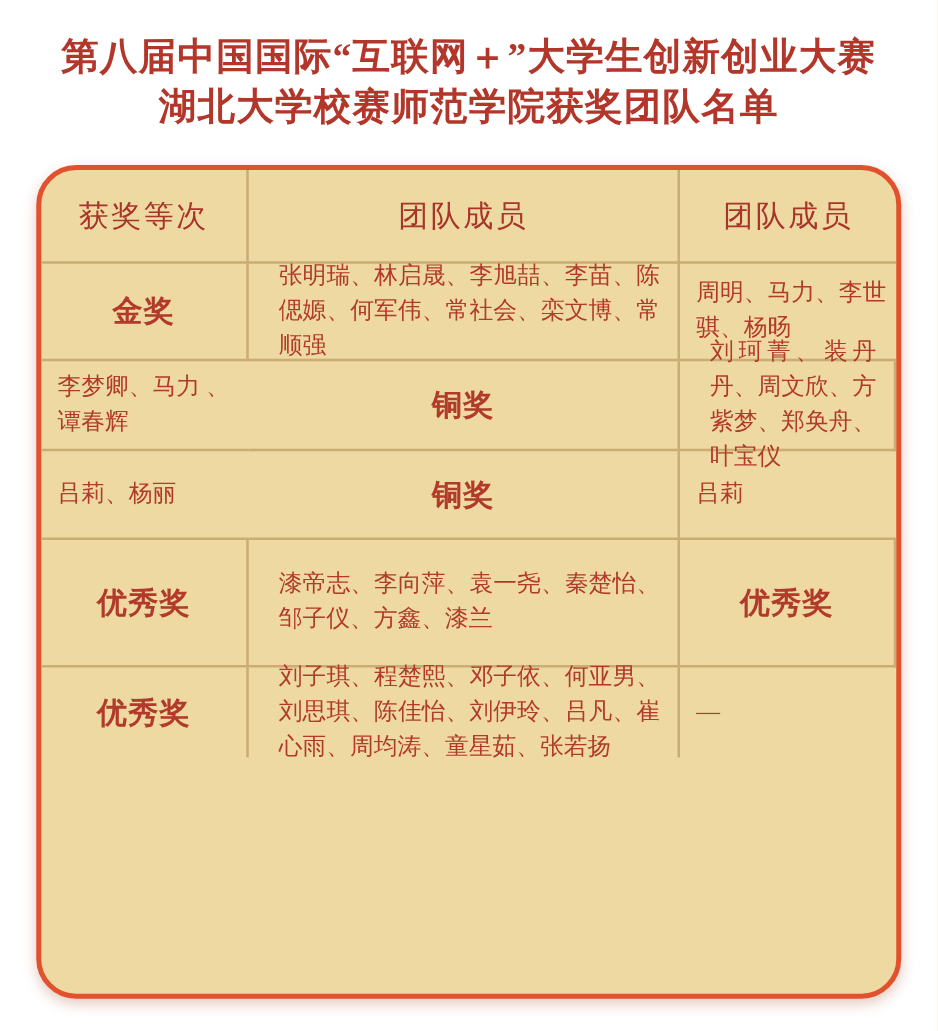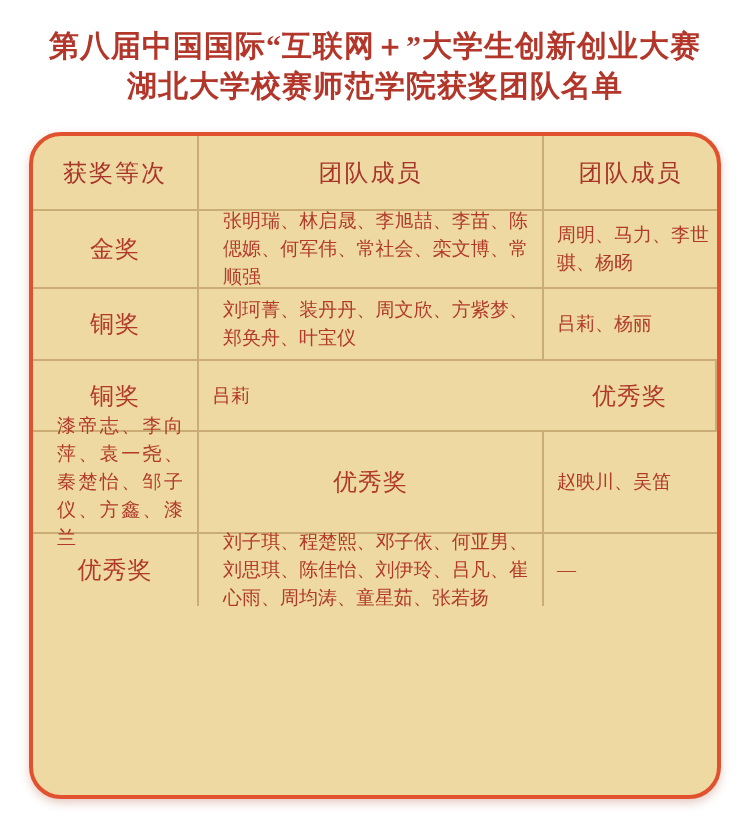--- a/index.html
+++ b/index.html
@@ -40,20 +40,21 @@
   .head-cell {
     justify-content: center;
     font-size: 24px;
     letter-spacing: 2px;
     color: #a8352a;
   }
   .award-cell {
     justify-content: center;
     font-size: 24px;
     letter-spacing: 1px;
+    font-weight: bold;
   }
   .members-cell {
     padding: 8px 14px 8px 24px;
     font-size: 19px;
     line-height: 28px;
   }
   .members-cell .txt { text-align: justify; width: 100%; }
   .advisors-cell {
     padding: 8px 0 8px 13px;
     font-size: 19px;
@@ -75,43 +76,43 @@
   <div class="cell head-cell h-div">团队成员</div>
 
   <div class="cell award-cell v-div h-div">金奖</div>
   <div class="cell members-cell v-div h-div">
       <div class="txt">张明瑞、林启晟、李旭喆、李苗、陈偲嫄、何军伟、常社会、栾文博、常顺强</div>
     </div>
   <div class="cell advisors-cell h-div">
       <div class="txt">周明、马力、李世骐、杨旸</div>
     </div>
 
+  <div class="cell advisors-cell h-div">
+      <div class="txt">李梦卿、马力 、谭春辉</div>
+    </div>
 
   <div class="cell award-cell v-div h-div">铜奖</div>
   <div class="cell members-cell v-div h-div">
       <div class="txt">刘珂菁、装丹丹、周文欣、方紫梦、郑奂舟、叶宝仪</div>
     </div>
   <div class="cell advisors-cell h-div">
       <div class="txt">吕莉、杨丽</div>
     </div>
 
   <div class="cell award-cell v-div h-div">铜奖</div>
   <div class="cell advisors-cell h-div">
       <div class="txt">吕莉</div>
     </div>
 
   <div class="cell award-cell v-div h-div">优秀奖</div>
   <div class="cell members-cell v-div h-div">
       <div class="txt">漆帝志、李向萍、袁一尧、秦楚怡、邹子仪、方鑫、漆兰</div>
     </div>
 
   <div class="cell award-cell v-div h-div">优秀奖</div>
-  <div class="cell advisors-cell h-div">
-      <div class="txt">赵映川、吴笛</div>
-    </div>
 
   <div class="cell award-cell v-div">优秀奖</div>
   <div class="cell members-cell v-div">
       <div class="txt">刘子琪、程楚熙、邓子依、何亚男、刘思琪、陈佳怡、刘伊玲、吕凡、崔心雨、周均涛、童星茹、张若扬</div>
     </div>
   <div class="cell advisors-cell">
       <div class="txt">—</div>
     </div>
 </div>
 

